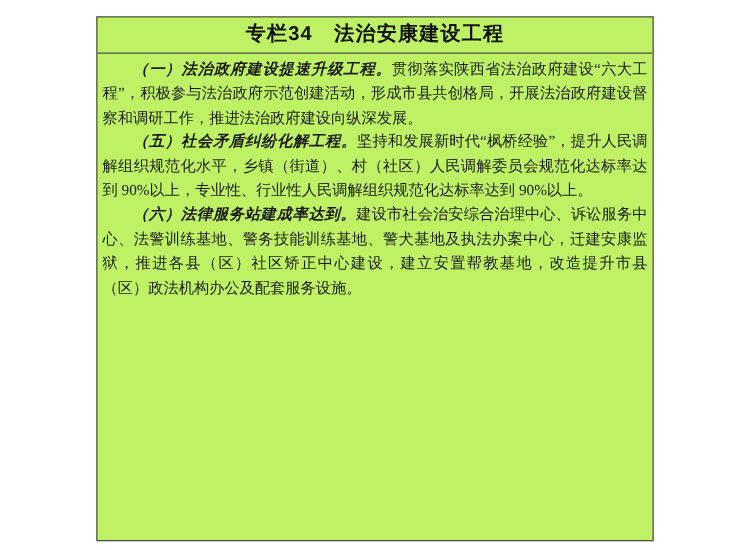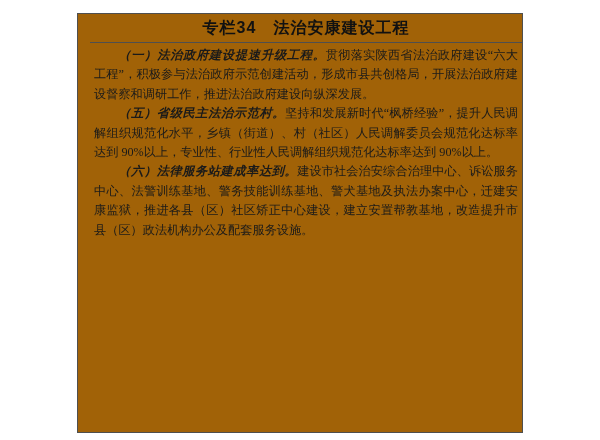--- a/index.html
+++ b/index.html
@@ -18,23 +18,22 @@
     font-family: "Liberation Serif", "DejaVu Serif", serif;
   }
   .panel {
     position: absolute;
     left: 77px;
     top: 13px;
     width: 446px;
     height: 420px;
     box-sizing: border-box;
     border: 1px solid #4f4f4f;
-    background: #a16207;
+    background: #bef264;
     overflow: hidden;
-    padding-left: 12px;
   }
   .panel-title {
     height: 28px;
     line-height: 28px;
     border-bottom: 1px solid #4f4f4f;
     text-align: center;
     font-family: "Liberation Sans", "DejaVu Sans", sans-serif;
     font-weight: bold;
     font-size: 16px;
     color: #111111;
@@ -60,17 +59,17 @@
   }
 </style>
 </head>
 <body>
 
 <div class="page">
   <div class="panel" style="border-color: rgb(79, 79, 79);">
     <div class="panel-title" style="border-bottom-color: rgb(79, 79, 79);">专栏34　法治安康建设工程</div>
     <div class="panel-body" style="color: rgb(26, 26, 26);">
         <p class="para"><span class="lead">（一）法治政府建设提速升级工程。</span><span>贯彻落实陕西省法治政府建设“六大工程”，积极参与法治政府示范创建活动，形成市县共创格局，开展法治政府建设督察和调研工作，推进法治政府建设向纵深发展。</span></p>
-        <p class="para"><span class="lead">（五）省级民主法治示范村。</span><span>坚持和发展新时代“枫桥经验”，提升人民调解组织规范化水平，乡镇（街道）、村（社区）人民调解委员会规范化达标率达到 90%以上，专业性、行业性人民调解组织规范化达标率达到 90%以上。</span></p>
+        <p class="para"><span class="lead">（五）社会矛盾纠纷化解工程。</span><span>坚持和发展新时代“枫桥经验”，提升人民调解组织规范化水平，乡镇（街道）、村（社区）人民调解委员会规范化达标率达到 90%以上，专业性、行业性人民调解组织规范化达标率达到 90%以上。</span></p>
         <p class="para"><span class="lead">（六）法律服务站建成率达到。</span><span>建设市社会治安综合治理中心、诉讼服务中心、法警训练基地、警务技能训练基地、警犬基地及执法办案中心，迁建安康监狱，推进各县（区）社区矫正中心建设，建立安置帮教基地，改造提升市县（区）政法机构办公及配套服务设施。</span></p>
       </div>
   </div>
 </div>
 
 </body></html>

